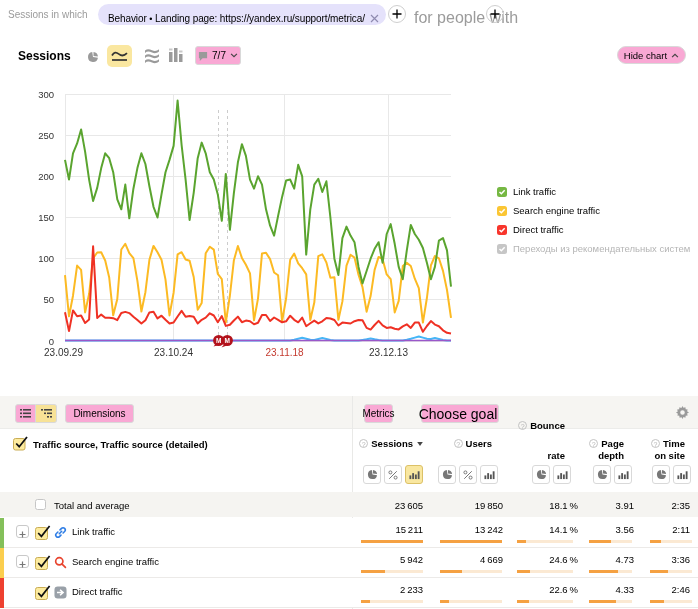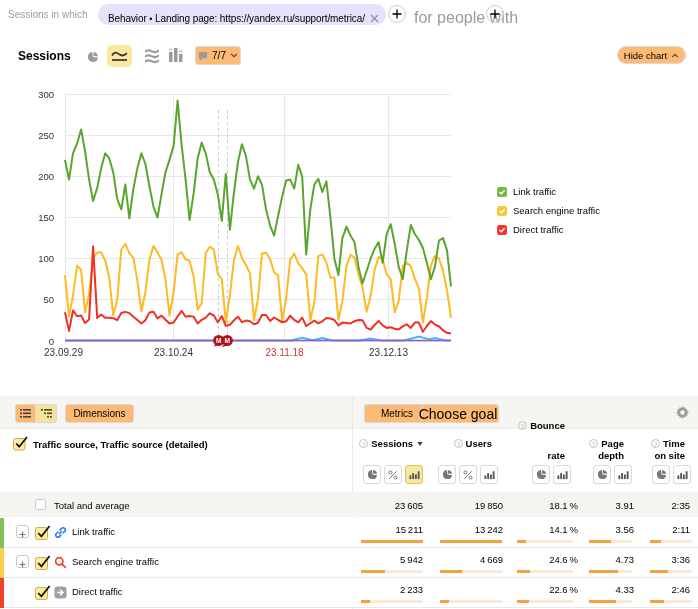--- a/index.html
+++ b/index.html
@@ -1,19 +1,19 @@
 <!DOCTYPE html>
 <html><head>
 <meta charset="utf-8">
 <style>
 * { margin:0; padding:0; box-sizing:border-box; }
 html,body { width:698px; height:609px; background:#fff; font-family:"Liberation Sans", sans-serif; position:relative; overflow:hidden; }
 .abs { position:absolute; }
 .gray { color:#9b9b9b; }
-.btn { border:1px solid #d9d9d9; background:#fdba74; border-radius:3px; display:flex; align-items:center; justify-content:center; font-family:"Liberation Sans",sans-serif; white-space:nowrap; }
+.btn { border:1px solid #d9d9d9; background:#f9a8d4; border-radius:3px; display:flex; align-items:center; justify-content:center; font-family:"Liberation Sans",sans-serif; white-space:nowrap; }
 
 .colh { display:flex; align-items:center; font-size:9.5px; color:#000; }
 .colh b { font-weight:bold; }
 .qm { width:9px; height:9px; border:1px solid #c3c3c3; border-radius:50%; color:#b5b5b5; font-size:7px; line-height:9px; text-align:center; margin-right:3px; flex:0 0 auto; }
 .num { font-size:9.5px; color:#000; }
 .mbg { display:flex; gap:3px; }
 .mb { width:18px; height:19px; border:1px solid #d9d9d9; border-radius:3px; background:#fff; display:flex; align-items:center; justify-content:center; }
 .mb.sel { background:#f9e7a0; border-color:#dcc167; }
 </style>
 </head>
@@ -142,20 +142,27 @@
       </svg>
     <span>Search engine traffic</span>
   </div>
   <div style="display:flex; align-items:center; height:19px; gap:6px;">
     <svg width="10" height="10" viewBox="0 0 12 12">
         <rect width="12" height="12" rx="3" fill="#f8352c"></rect>
         <path d="M3 6 l2.2 2.2 L9.2 3.8" stroke="#fff" stroke-width="1.7" fill="none"></path>
       </svg>
     <span>Direct traffic</span>
   </div>
+  <div style="display:flex; align-items:center; height:19px; gap:6px; color:#b5b5b5;">
+    <svg width="10" height="10" viewBox="0 0 12 12">
+        <rect width="12" height="12" rx="3" fill="#c6c6c6"></rect>
+        <path d="M3 6 l2.2 2.2 L9.2 3.8" stroke="#fff" stroke-width="1.7" fill="none"></path>
+      </svg>
+    <span>Переходы из рекомендательных систем</span>
+  </div>
 </div>
 
 <div class="abs" style="left:0; top:396px; width:698px; height:33px; background:#f6f5f2; border-bottom:1px solid #ececea;"></div>
 
 <div class="abs" style="left:15px; top:404px; height:19px; display:flex;">
   <div class="btn" style="width:21px; height:19px; border-radius:3px 0 0 3px;">
     <svg width="11" height="9" viewBox="0 0 11 9">
         <g fill="#444">
           <rect x="0" y="0" width="2" height="1.6"></rect>
           <rect x="3" y="0" width="8" height="1.6"></rect>
@@ -173,21 +180,21 @@
           <rect x="3" y="0" width="8" height="1.6"></rect>
           <rect x="3" y="3.5" width="2" height="1.6"></rect>
           <rect x="6" y="3.5" width="5" height="1.6"></rect>
           <rect x="6" y="7" width="2" height="1.6"></rect>
           <rect x="9" y="7" width="2" height="1.6"></rect>
         </g>
       </svg>
   </div>
 </div>
 <div class="abs btn" style="left:65px; top:404px; width:69px; height:19px; font-size:10px;">Dimensions</div>
-<div class="abs btn" style="left:364px; top:404px; width:66px; height:19px; font-size:10px;">Metrics</div>
+<div class="abs btn" style="left:364px; top:404px; width:29px; height:19px; font-size:10px;">Metrics</div>
 <div class="abs btn" style="left:421px; top:404px; width:78px; height:19px; font-size:14px; gap:4px;">
   <span>Choose goal</span>
   <svg width="8" height="5" viewBox="0 0 9 6">
       <path d="M1 1 L4.5 4.5 L8 1" fill="none" stroke="#444" stroke-width="1.4"></path>
     </svg>
 </div>
 <svg class="abs" style="left:676px; top:406px;" width="13" height="13" viewBox="0 0 16 16">
   <path fill="#9a9a9a" d="M8 0 l1.2 2.2 2.4-.8 .3 2.5 2.5 .3 -.8 2.4 L16 8 l-2.4 1.2 .8 2.4 -2.5 .3 -.3 2.5 -2.4 -.8 L8 16 l-1.2-2.2 -2.4 .8 -.3-2.5 -2.5-.3 .8-2.4 L0 8 l2.2-1.2 -.8-2.4 2.5-.3 .3-2.5 2.4 .8 Z M8 5.2 a2.8 2.8 0 1 0 0 5.6 a2.8 2.8 0 1 0 0 -5.6"></path>
 </svg>
 

